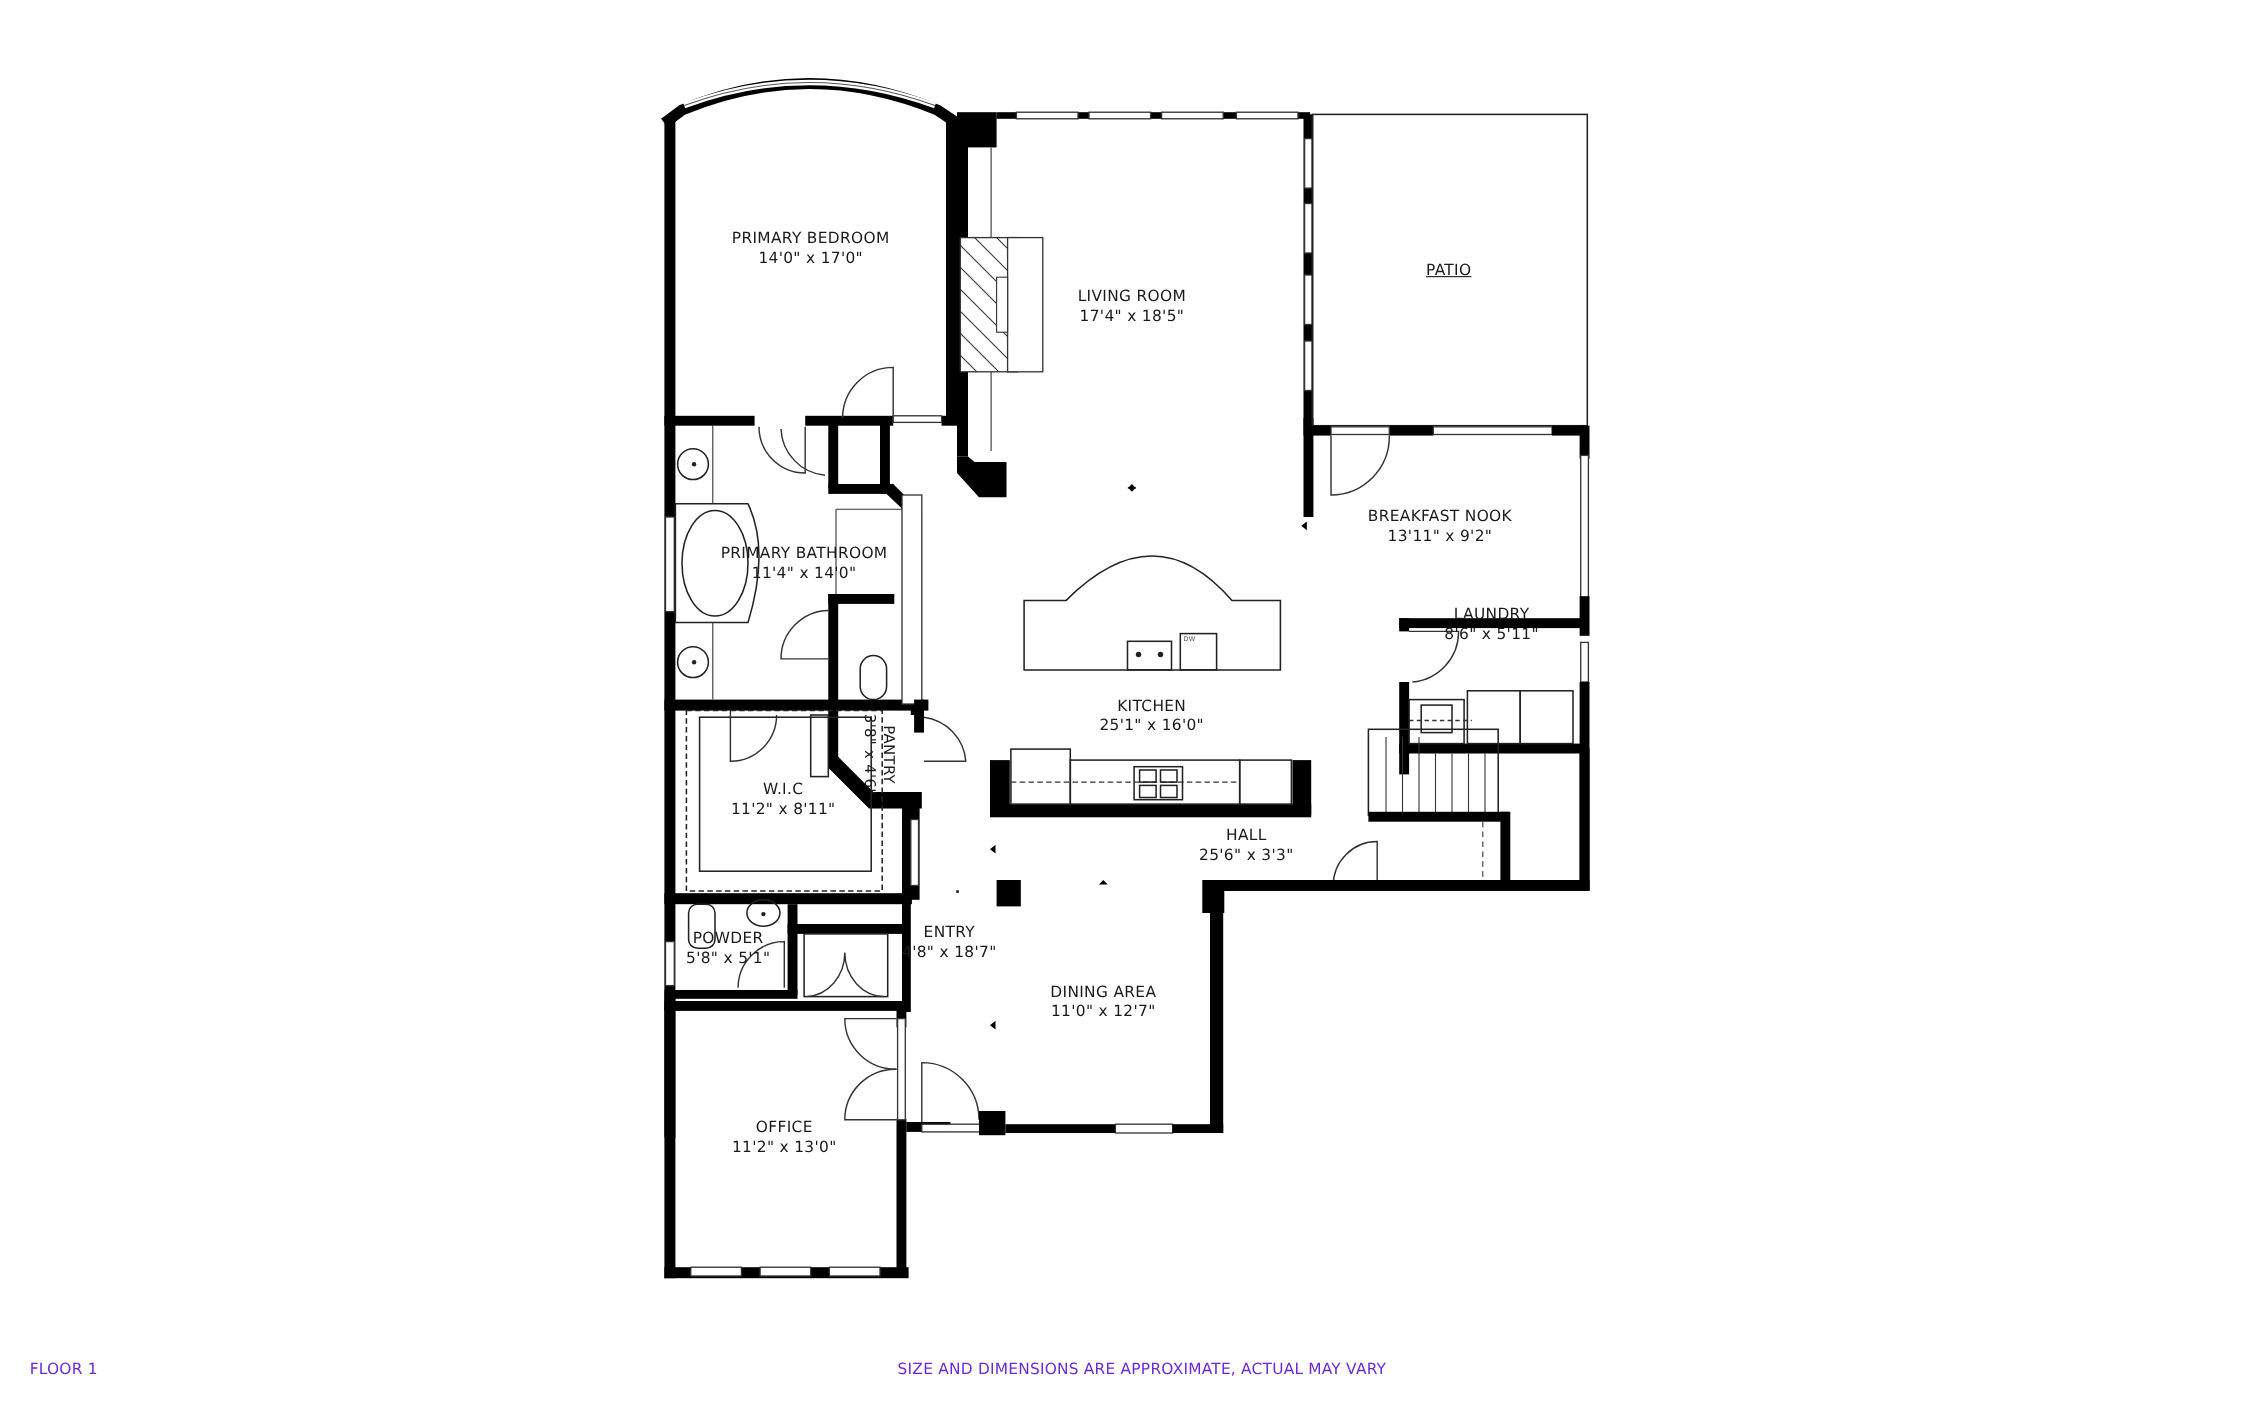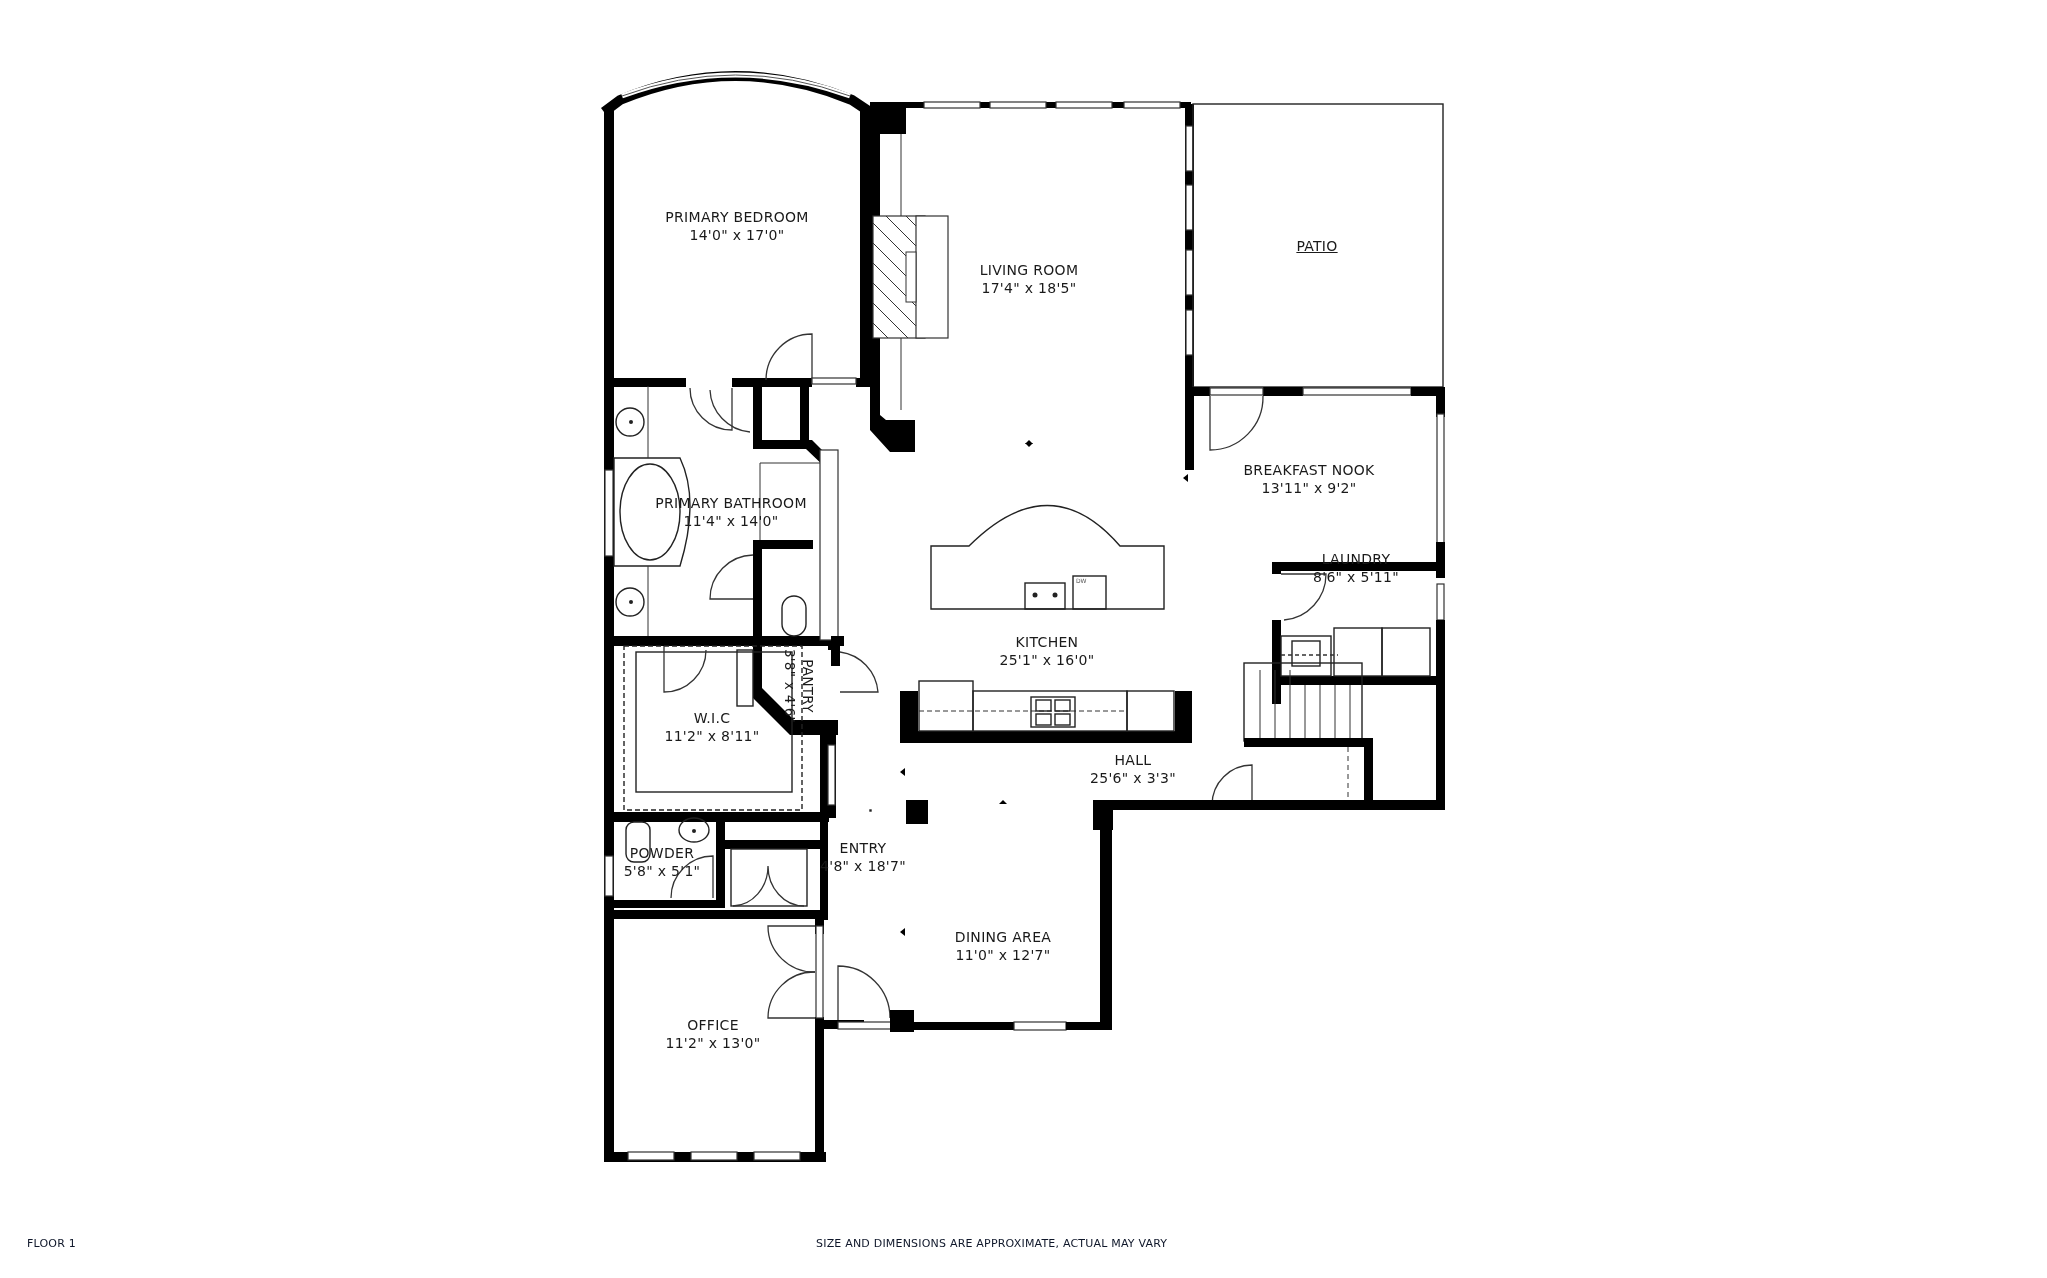--- a/index.html
+++ b/index.html
@@ -5,21 +5,21 @@
   html, body { margin:0; padding:0; background:#ffffff; }
   body { width:2047px; height:1278px; position:relative; overflow:hidden; font-family:"DejaVu Sans", sans-serif; }
   #plan { position:absolute; left:0; top:0; width:2047px; height:1278px; }
   .wall { fill:#000; }
   .thin { fill:none; stroke:#222; stroke-width:1.4; }
   .win { fill:#fff; stroke:#333; stroke-width:1.2; }
   .door { fill:none; stroke:#333; stroke-width:1.3; }
   .room-label { position:absolute; transform:translate(-50%,-50%); text-align:center; color:#1a1a1a; font-size:14px; line-height:18px; letter-spacing:0.3px; white-space:nowrap; }
   .room-label .name { display:block; }
   .room-label .dim { display:block; }
-  .footer { position:absolute; color:#0f172a; font-size:11px; letter-spacing:0.2px; }
+  .footer { position:absolute; color:#6d28d9; font-size:14px; letter-spacing:0.2px; }
   #floor-label { left:27px; top:1237px; }
   #disclaimer { left:816px; top:1237px; }
   .rot { transform:translate(-50%,-50%) rotate(90deg); }
 </style>
 </head>
 <body>
 
 <svg id="plan" viewBox="0 0 2047 1278" xmlns="http://www.w3.org/2000/svg">
 
   <g>
@@ -292,21 +292,21 @@
   <span class="dim">25'6" x 3'3"</span>
 </div>
 <div class="room-label" style="left:662px; top:862px;">
   <span class="name">POWDER</span>
   <span class="dim">5'8" x 5'1"</span>
 </div>
 <div class="room-label" style="left:863px; top:857px;">
   <span class="name">ENTRY</span>
   <span class="dim">4'8" x 18'7"</span>
 </div>
-<div class="room-label" style="left:1003px; top:911px;margin-top:35px;">
+<div class="room-label" style="left:1003px; top:911px;">
   <span class="name">DINING AREA</span>
   <span class="dim">11'0" x 12'7"</span>
 </div>
 <div class="room-label" style="left:713px; top:1034px;">
   <span class="name">OFFICE</span>
   <span class="dim">11'2" x 13'0"</span>
 </div>
 
 <div id="floor-label" class="footer">FLOOR 1</div>
 <div id="disclaimer" class="footer">SIZE AND DIMENSIONS ARE APPROXIMATE, ACTUAL MAY VARY</div>

